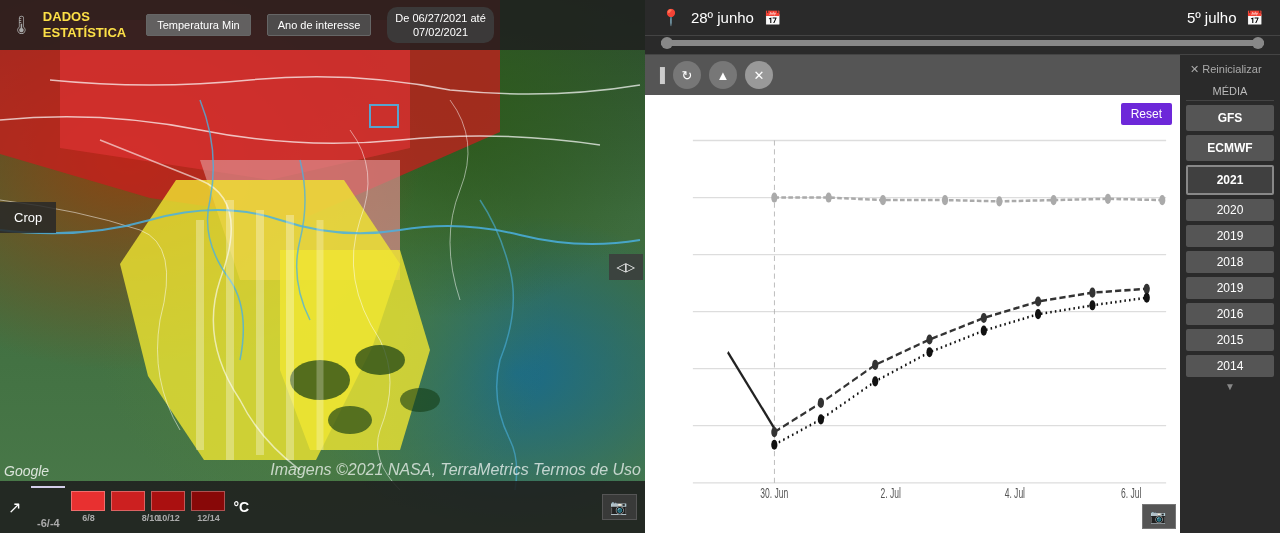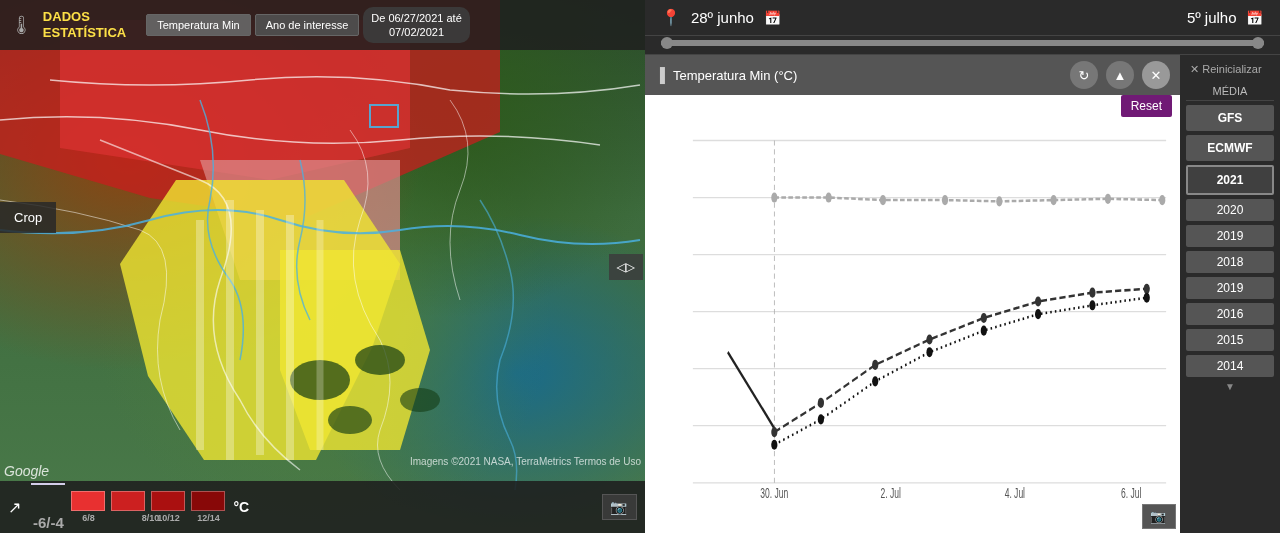--- a/index.html
+++ b/index.html
@@ -68,21 +68,21 @@
     .dados-label {
       color: #fde047;
       font-size: 13px;
       font-weight: bold;
       line-height: 1.2;
     }
 
     .map-controls {
       display: flex;
       align-items: center;
-      gap: 4px;
+      gap: 16px;
       margin-left: 10px;
     }
 
     .map-control-btn {
       background: rgba(80, 80, 80, 0.9);
       color: white;
       border: 1px solid #666;
       padding: 4px 10px;
       font-size: 11px;
       cursor: pointer;
@@ -210,25 +210,26 @@
       left: 4px;
       color: white;
       font-size: 14px;
       z-index: 10;
       opacity: 0.8;
       font-style: italic;
     }
 
     .attribution {
       position: absolute;
-      bottom: 66px;
+      bottom: 54px;
       right: 4px;
       color: rgba(255,255,255,0.7);
-      font-size: 10px;
+      font-size: 16px;
       z-index: 10;
+      font-style: italic;
     }
 
     
     #right-panel {
       flex: 1;
       background: #1a1a1a;
       display: flex;
       flex-direction: column;
     }
 
@@ -356,23 +357,23 @@
 
     .chart-area {
       flex: 1;
       background: white;
       position: relative;
       padding: 10px 10px 30px 40px;
     }
 
     .reset-btn {
       position: absolute;
-      top: 0;
+      top: 8px;
       right: 8px;
-      background: #701a75;
+      background: #6d28d9;
       color: white;
       border: none;
       padding: 4px 10px;
       font-size: 12px;
       cursor: pointer;
       border-radius: 2px;
     }
 
     
     .chart-svg {
@@ -524,21 +525,21 @@
 
   <div class="google-watermark">Google</div>
 
   <div class="attribution">Imagens ©2021 NASA, TerraMetrics  Termos de Uso</div>
 
   <div class="legend-bar">
     <button class="legend-share-btn">↗</button>
 
     <div class="legend-item">
       <div class="legend-color-box" style="background:#c0b8e0;"></div>
-      <span style="font-size:15px;color:#aaa;margin-top:27px;">-6/-4</span>
+      <span style="font-size:11px;color:#aaa;margin-top:27px;">-6/-4</span>
     </div>
 
 
     <div class="legend-item">
       <div class="legend-color-box" style="background:#e83030;"></div>
       <span style="font-size:9px;color:#aaa;">6/8</span>
     </div>
     <div class="legend-item">
       <div class="legend-color-box" style="background:#cc2020;"></div>
       <span style="font-size:9px;color:#aaa;margin-left:44px;">8/10</span>
@@ -574,21 +575,20 @@
       <div class="range-handle left"></div>
       <div class="range-handle right"></div>
     </div>
   </div>
 
   <div class="chart-container">
     <div class="chart-main">
 
       <div class="chart-header">
         <span class="chart-title-icon">▐</span>
-        <span class="chart-title">Temperatura Min (°C)</span>
         <button class="chart-header-btn">↻</button>
         <button class="chart-header-btn">▲</button>
         <button class="chart-header-btn close">✕</button>
       </div>
 
       <div class="chart-area" style="position:relative;flex:1;background:white;padding:10px 10px 35px 44px;">
         <button class="reset-btn">Reset</button>
 
         <svg class="chart-svg" viewBox="0 0 620 310" preserveAspectRatio="none">
 

